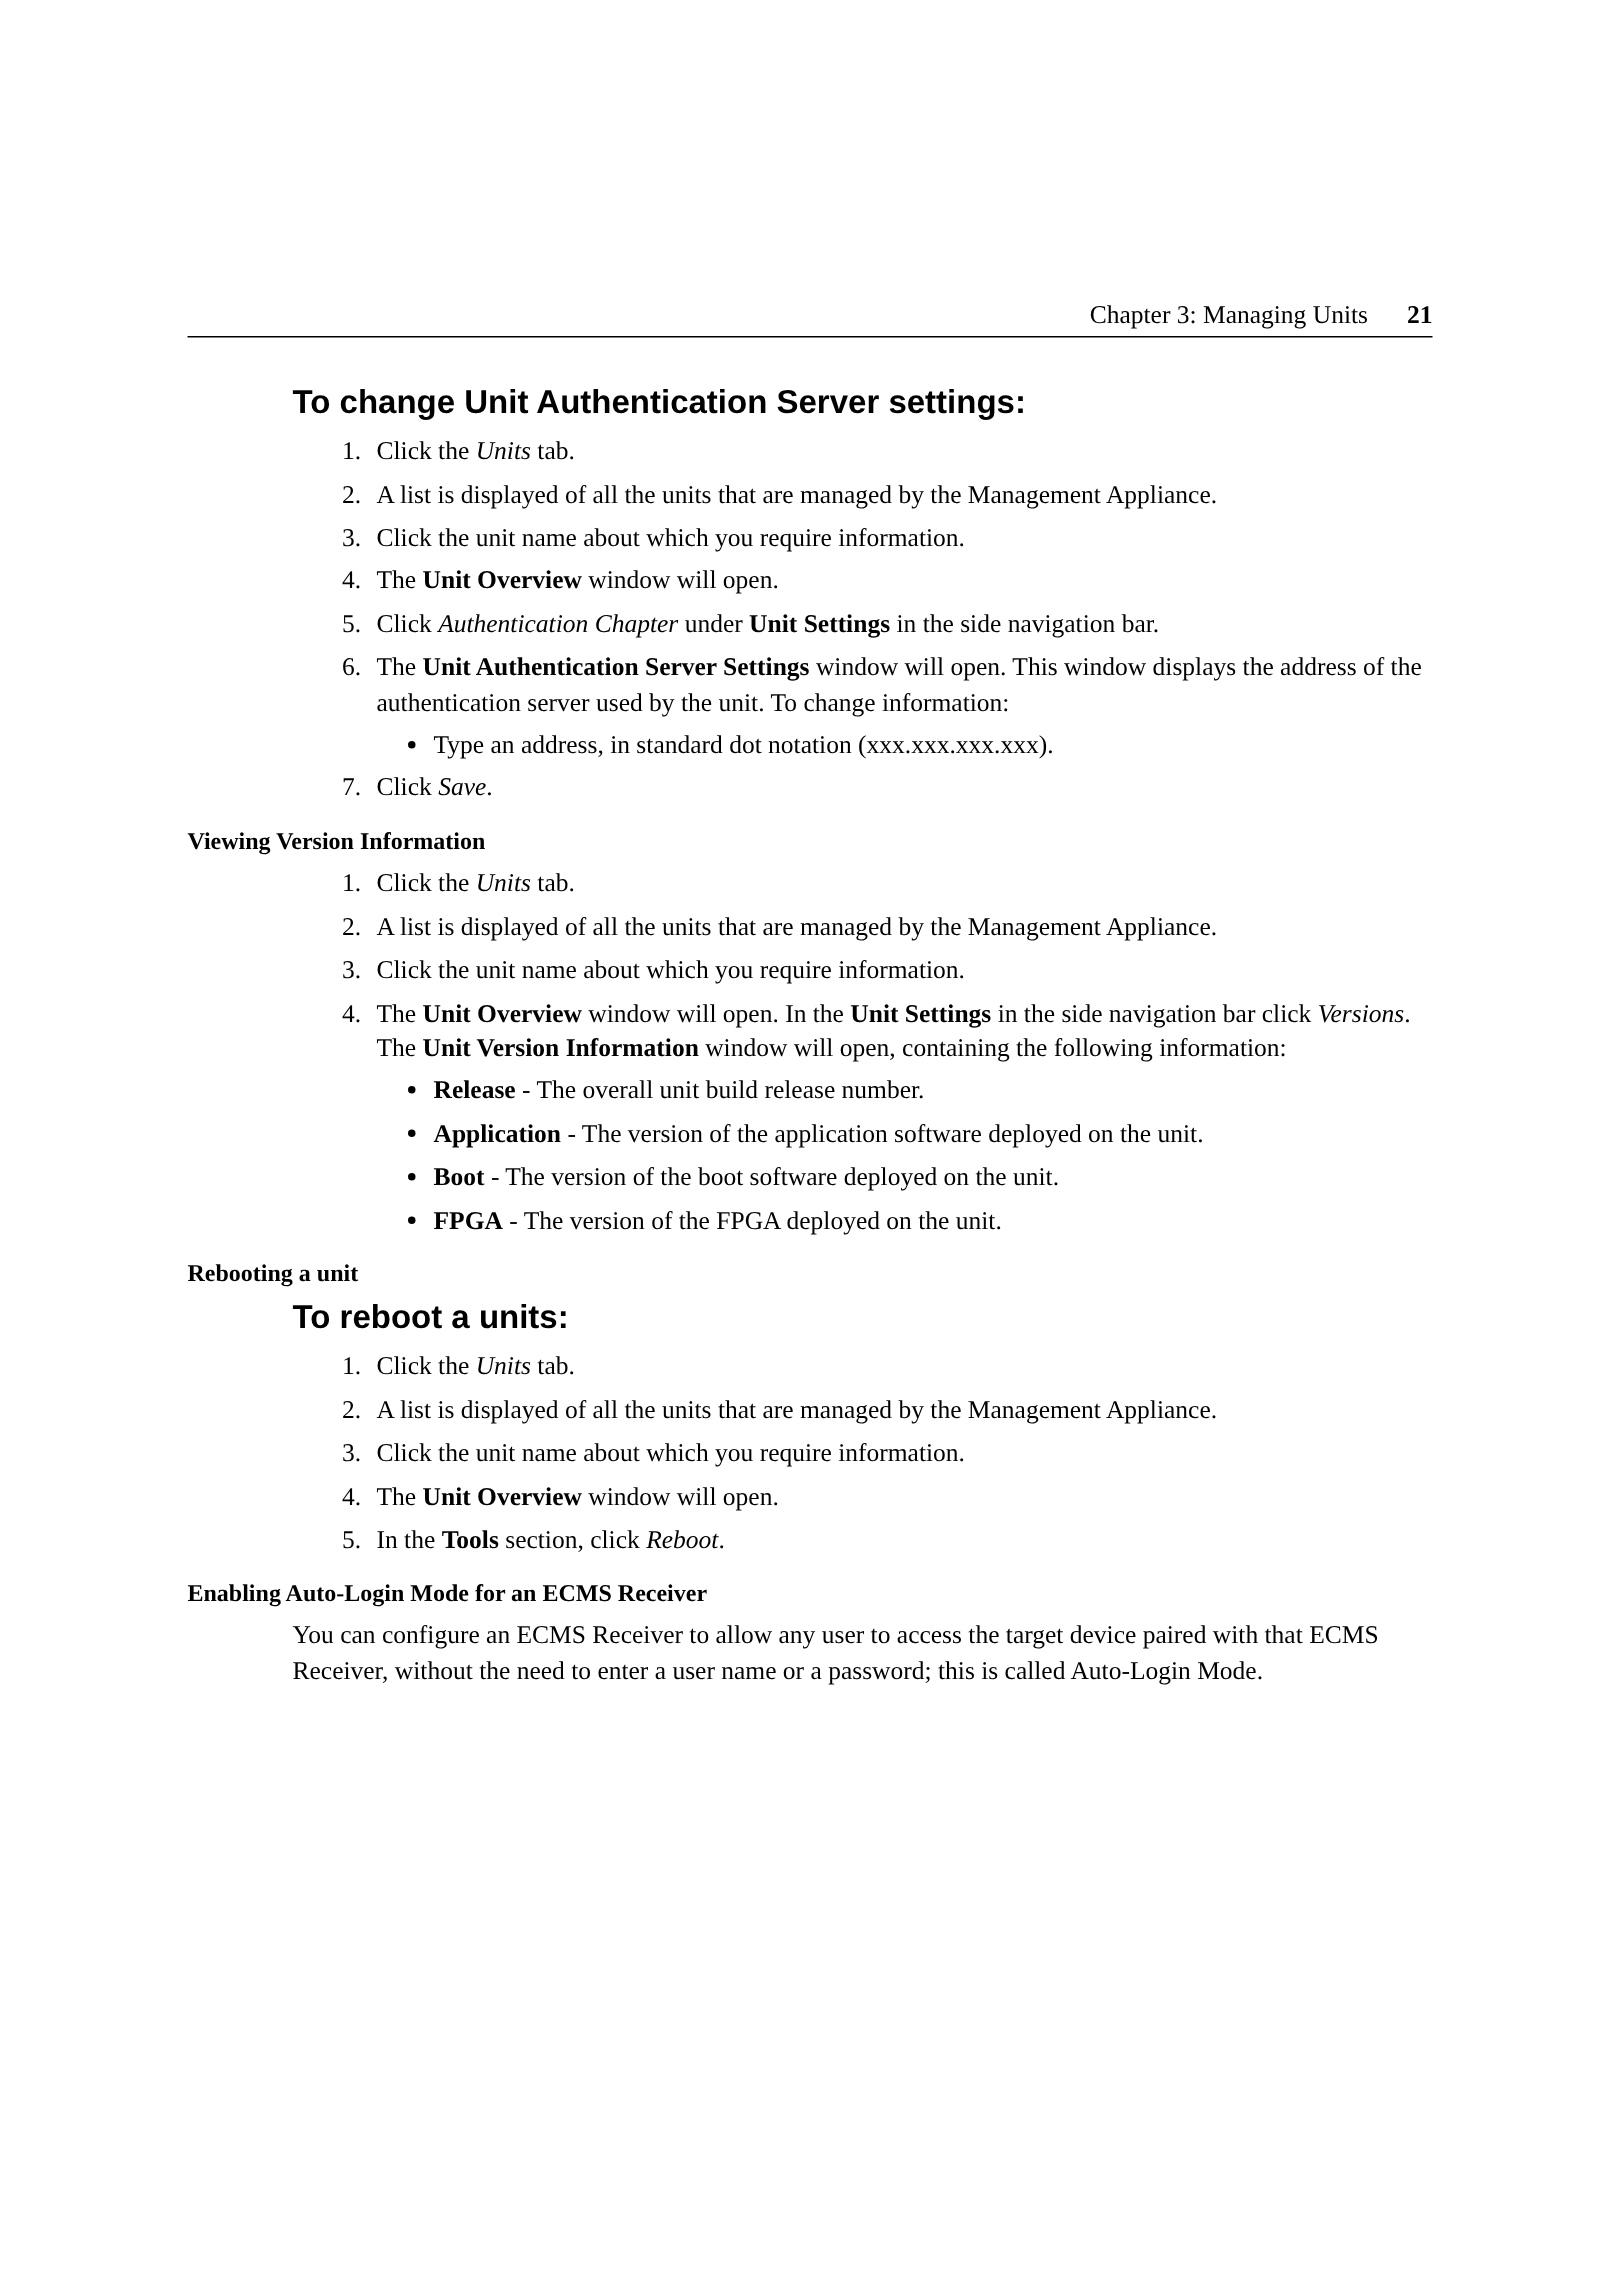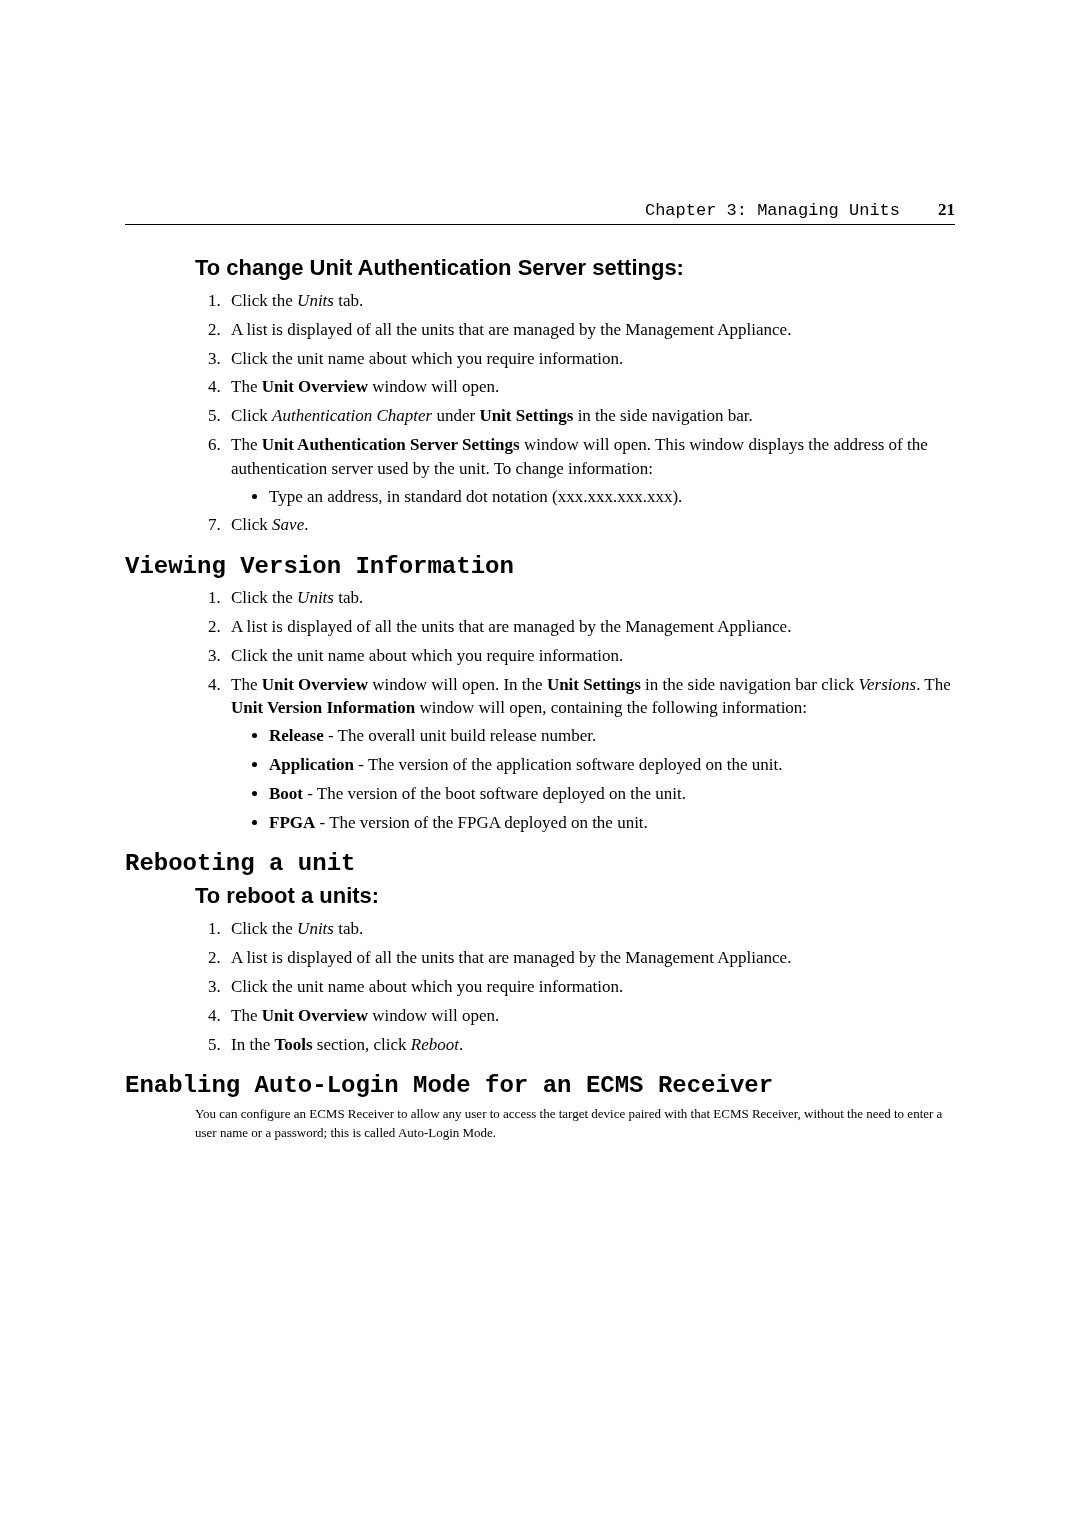--- a/index.html
+++ b/index.html
@@ -20,60 +20,60 @@
   .running-head {
     display: flex;
     justify-content: flex-end;
     align-items: baseline;
     font-size: 17px;
     border-bottom: 1.5px solid #000;
     padding-bottom: 4px;
     margin-bottom: 30px;
   }
   .running-head .chapter {
-    margin-right: 38px;
-    font-family: Liberation Mono, monospace;
+    margin-right: 26px;
   }
   .running-head .pagenum {
     font-weight: bold;
   }
   h2.section-title {
-    font-family: Liberation Mono, monospace;
+    font-family: Liberation Serif, serif;
     font-weight: bold;
-    font-size: 24px;
+    font-size: 16px;
     margin: 16px 0 6px 0;
   }
   .proc-title {
     font-family: Arial, Helvetica, sans-serif;
     font-weight: bold;
     font-size: 22px;
     margin: 6px 0 8px 70px;
   }
   ol.steps {
     margin: 0 0 8px 70px;
     padding-left: 30px;
     font-size: 17px;
     line-height: 1.4;
   }
   ol.steps > li {
     margin-bottom: 5px;
     padding-left: 6px;
+    margin-left: 20px;
   }
   ul.bullets {
     list-style-type: disc;
     margin: 4px 0 0 8px;
     padding-left: 30px;
   }
   ul.bullets > li {
     margin-bottom: 5px;
   }
   .italic { font-style: italic; }
   .bold { font-weight: bold; font-family: Liberation Serif, serif; }
   p.body {
-    font-size: 13px;
+    font-size: 17px;
     line-height: 1.4;
     margin: 6px 0 16px 70px;
   }
 </style>
 </head>
 <body>
 
 <div class="page">
 
   <div class="running-head">

